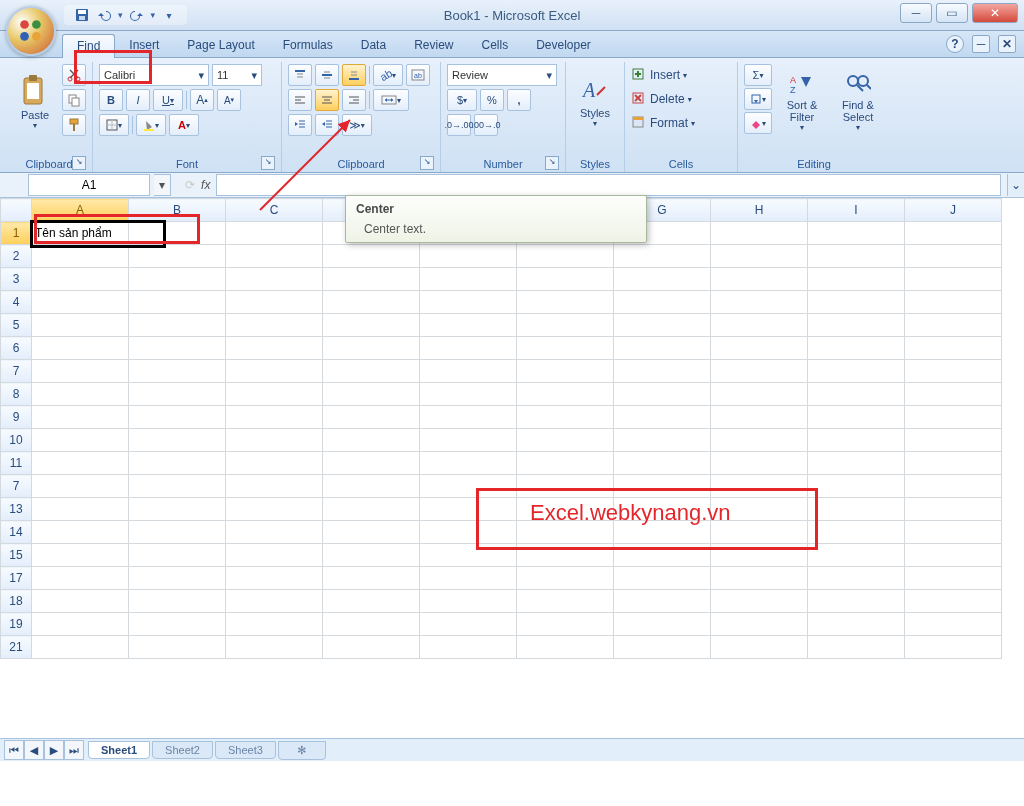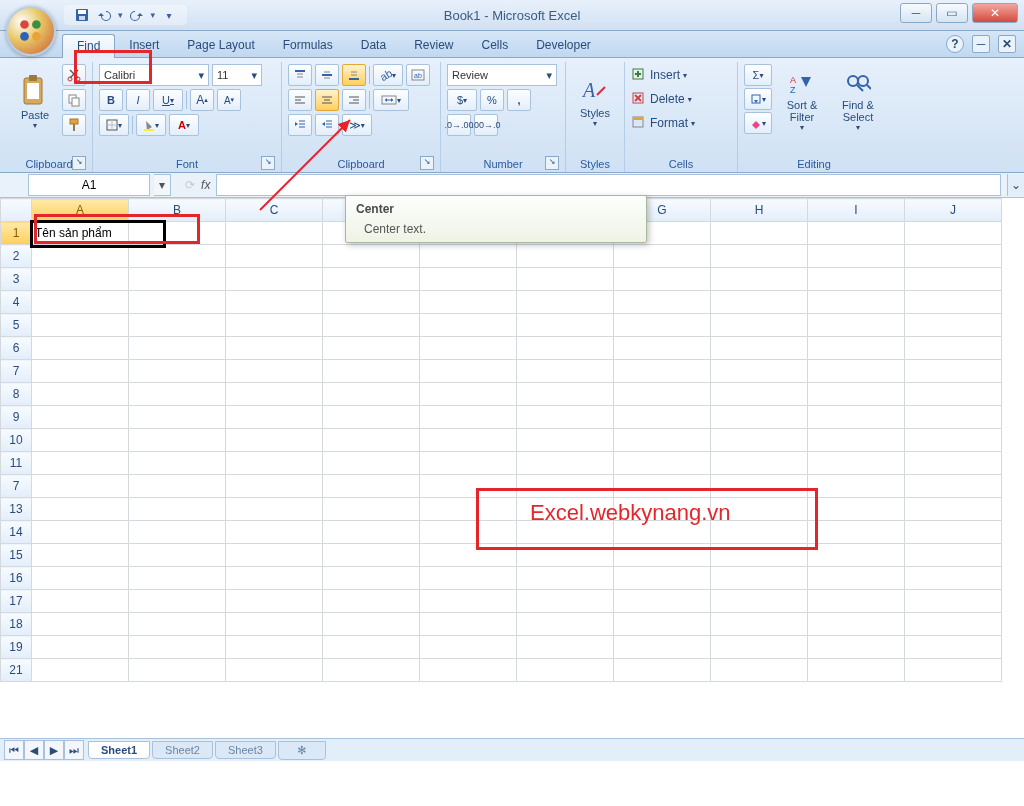--- a/index.html
+++ b/index.html
@@ -636,33 +636,20 @@
           <td style="padding-left:3px"></td>
           <td style="padding-left:3px"></td>
           <td style="padding-left:3px"></td>
           <td style="padding-left:3px"></td>
           <td style="padding-left:3px"></td>
           <td style="padding-left:3px"></td>
           <td style="padding-left:3px"></td>
           <td style="padding-left:3px"></td>
         </tr>
         <tr>
-          <th class="rowh">16</th>
-          <td style="padding-left:3px"></td>
-          <td style="padding-left:3px"></td>
-          <td style="padding-left:3px"></td>
-          <td style="padding-left:3px"></td>
-          <td style="padding-left:3px"></td>
-          <td style="padding-left:3px"></td>
-          <td style="padding-left:3px"></td>
-          <td style="padding-left:3px"></td>
-          <td style="padding-left:3px"></td>
-          <td style="padding-left:3px"></td>
-        </tr>
-        <tr>
           <th class="rowh">17</th>
           <td style="padding-left:3px"></td>
           <td style="padding-left:3px"></td>
           <td style="padding-left:3px"></td>
           <td style="padding-left:3px"></td>
           <td style="padding-left:3px"></td>
           <td style="padding-left:3px"></td>
           <td style="padding-left:3px"></td>
           <td style="padding-left:3px"></td>
           <td style="padding-left:3px"></td>

